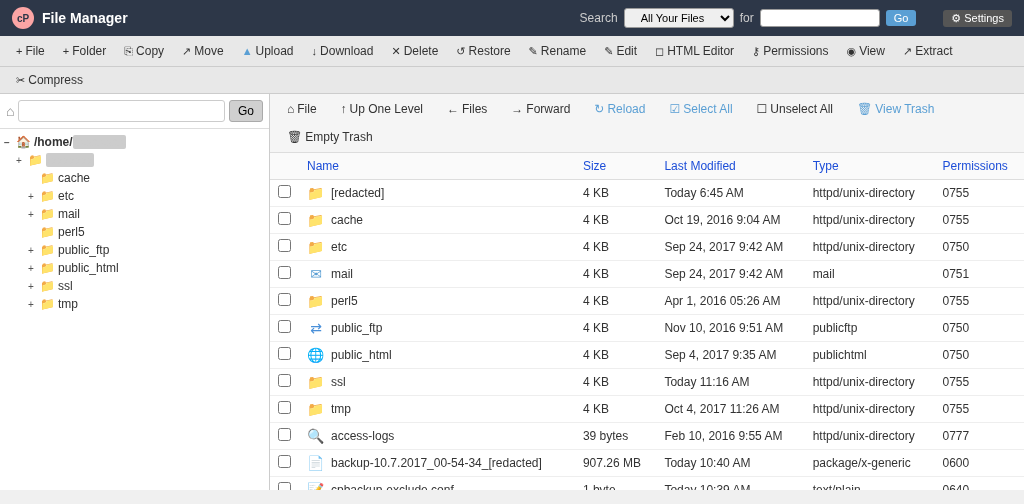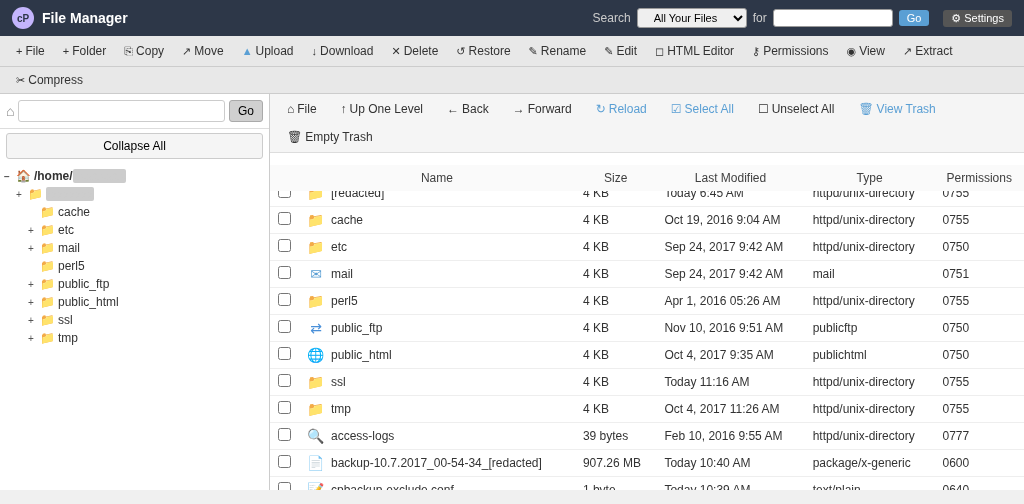--- a/index.html
+++ b/index.html
@@ -8,27 +8,27 @@
     
     .header {
       background: #2d3748;
       color: white;
       display: flex;
       align-items: center;
       padding: 0 12px;
       height: 36px;
     }
     .header-logo { display: flex; align-items: center; gap: 8px; font-size: 14px; font-weight: bold; }
-    .header-logo .cp-icon { width: 22px; height: 22px; background: #c4b5fd; border-radius: 50%; display: flex; align-items: center; justify-content: center; color: #2d3748; font-weight: 900; font-size: 10px; }
+    .header-logo .cp-icon { width: 22px; height: 22px; background: #fca5a5; border-radius: 50%; display: flex; align-items: center; justify-content: center; color: #2d3748; font-weight: 900; font-size: 10px; }
     .header-search { margin-left: auto; display: flex; align-items: center; gap: 6px; }
     .header-search span { color: #ccc; font-size: 12px; }
     .header-search select { padding: 2px 12px; font-size: 11px; border: 1px solid #999; border-radius: 3px; }
     .header-search input { padding: 2px 6px; font-size: 11px; border: 1px solid #999; border-radius: 3px; width: 120px; }
     .header-search .go-btn { background: #5a9fd4; color: white; border: none; padding: 2px 8px; border-radius: 3px; cursor: pointer; font-size: 11px; }
-    .header-settings { margin-left: 8px; background: #555; color: white; border: none; padding: 2px 8px; border-radius: 3px; cursor: pointer; font-size: 11px; display: flex; align-items: center; gap: 4px; }
+    .header-settings { margin-left: 21px; background: #555; color: white; border: none; padding: 2px 8px; border-radius: 3px; cursor: pointer; font-size: 11px; display: flex; align-items: center; gap: 4px; }
 
     
     .toolbar {
       background: #e8e8e8;
       border-bottom: 1px solid #ccc;
       padding: 4px 8px;
       display: flex;
       align-items: center;
       flex-wrap: wrap;
       gap: 2px;
@@ -86,21 +86,21 @@
     }
     .nav-btn { display: flex; align-items: center; gap: 3px; padding: 3px 8px; font-size: 12px; color: #333; background: none; border: 1px solid transparent; cursor: pointer; border-radius: 3px; white-space: nowrap; }
     .nav-btn.active { color: #5a9fd4; }
     .select-all-btn { color: #5a9fd4; }
     .view-trash-btn { color: #5a9fd4; display: flex; align-items: center; gap: 3px; }
     .empty-trash-btn { display: flex; align-items: center; gap: 3px; }
 
     
     .file-table-wrapper { overflow-y: auto; flex: 1; }
     table { width: 100%; border-collapse: collapse; font-size: 12px; }
-    thead th { padding: 6px 8px; text-align: center; color: #404040; font-weight: normal; border-bottom: 1px solid #ddd; background: #fafafa; position: sticky; top: 12px; }
+    thead th { padding: 6px 8px; text-align: left; color: #1d4ed8; font-weight: normal; border-bottom: 1px solid #ddd; background: #fafafa; position: sticky; top: 0; }
     tbody tr { border-bottom: 1px solid #eee; }
     tbody td { padding: 4px 8px; vertical-align: middle; }
     .file-row-name { display: flex; align-items: center; gap: 6px; }
     .file-type-icon { width: 18px; height: 18px; display: flex; align-items: center; justify-content: center; font-size: 14px; }
     .folder-color { color: #f0a030; }
     .checkbox-col { width: 20px; }
     input[type=checkbox] { cursor: pointer; }
 
     .reload-icon { color: #5a9fd4; }
   </style>
@@ -149,21 +149,20 @@
 </div>
 
 <div class="main-layout">
 
   <div class="sidebar">
     <div class="sidebar-search">
       <span class="home-icon">⌂</span>
       <input type="text" style="">
       <button>Go</button>
     </div>
-    <button class="collapse-all-btn">Collapse All</button>
     <div class="tree">
 
       <div class="tree-item root">
         <span class="tree-toggle">−</span>
         <span class="tree-icon folder-color">🏠</span>
         <span>/home/<span style="background:#ccc;color:#ccc;border-radius:2px">xxxxxxxx</span></span>
       </div>
       <div class="tree-item">
         <span class="tree-indent"></span>
         <span class="tree-toggle">+</span>
@@ -227,21 +226,21 @@
         <span>tmp</span>
       </div>
     </div>
   </div>
 
   <div class="file-panel">
 
     <div class="file-nav">
       <button class="nav-btn">⌂ <span>File</span></button>
       <button class="nav-btn">↑ <span>Up One Level</span></button>
-      <button class="nav-btn">← <span>Back</span></button>
+      <button class="nav-btn">← <span>Files</span></button>
       <button class="nav-btn">→ <span>Forward</span></button>
       <button class="nav-btn active">
           <span class="reload-icon">↻</span> 
           <span>Reload</span>
         </button>
       <button class="nav-btn select-all-btn">☑ <span>Select All</span></button>
       <button class="nav-btn">☐ <span>Unselect All</span></button>
       <button class="nav-btn view-trash-btn">🗑 <span>View Trash</span></button>
       <button class="nav-btn empty-trash-btn">🗑 <span>Empty Trash</span></button>
     </div>
@@ -353,21 +352,21 @@
     <td class="checkbox-col"><input type="checkbox" style=""></td>
     <td>
       <div class="file-row-name">
         <span class="file-type-icon">
                     <span style="color:#4a90d9;font-size:14px">🌐</span>
                   </span>
         <span>public_html</span>
       </div>
     </td>
     <td>4 KB</td>
-    <td>Oct 4, 2017 9:35 AM</td>
+    <td>Sep 4, 2017 9:35 AM</td>
     <td>publichtml</td>
     <td>0750</td>
   </tr>
             <tr>
     <td class="checkbox-col"><input type="checkbox" style=""></td>
     <td>
       <div class="file-row-name">
         <span class="file-type-icon">
                     <span style="color:#f0a030;font-size:14px">📁</span>
                   </span>

